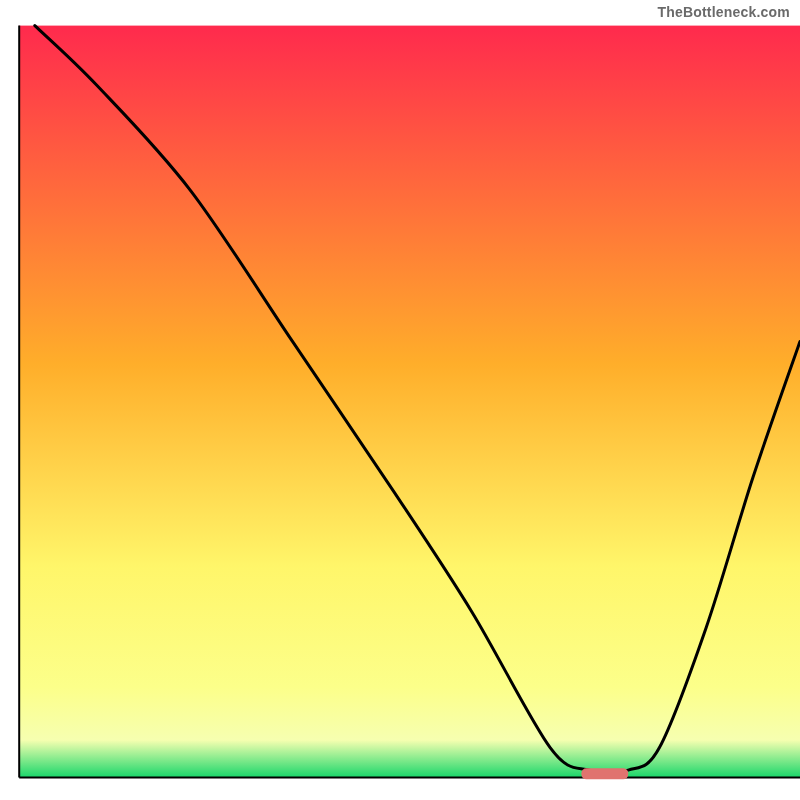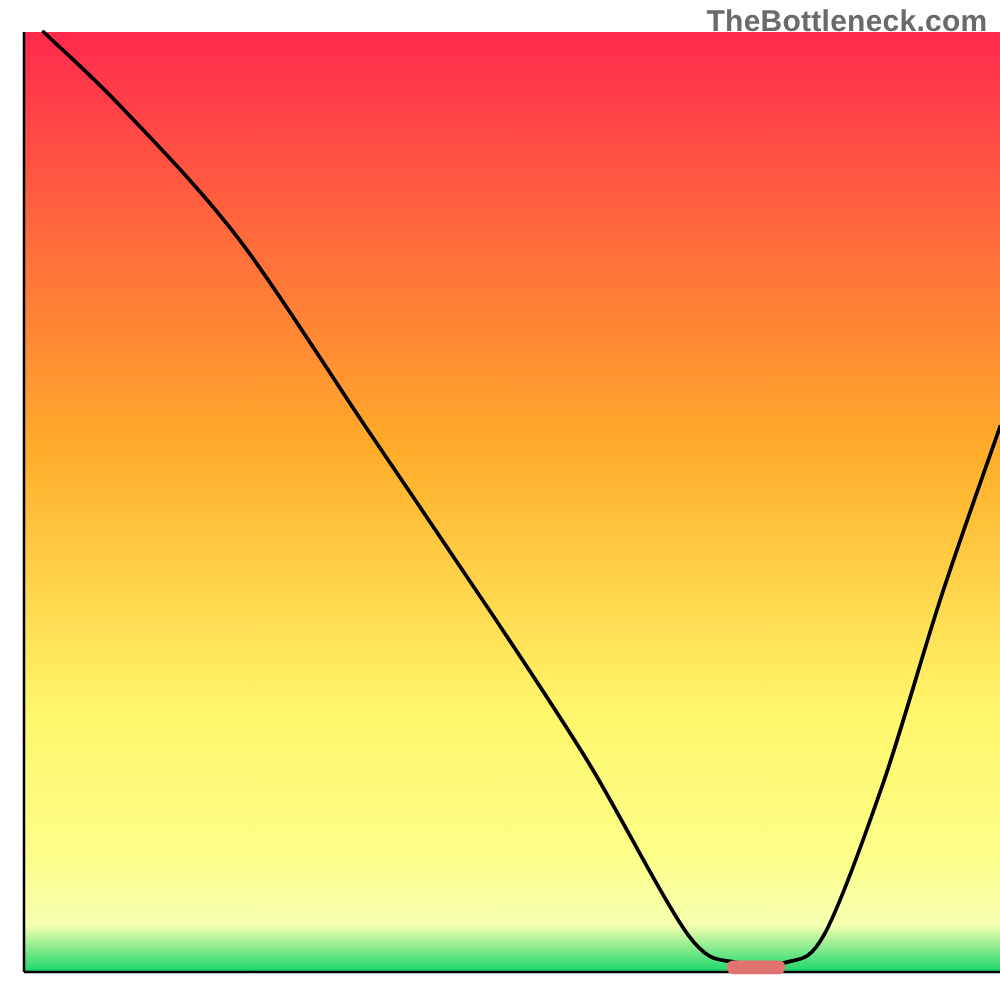--- a/index.html
+++ b/index.html
@@ -16,21 +16,21 @@
     width: 800px;
     height: 800px;
   }
   svg {
     display: block;
   }
   .watermark {
     position: absolute;
     top: 4px;
     right: 10px;
-    font-size: 24px;
+    font-size: 14px;
     font-weight: 600;
     color: #6a6a6a;
     letter-spacing: 0.2px;
     user-select: none;
     text-align: center;
   }
 </style>
 </head>
 <body>
 

